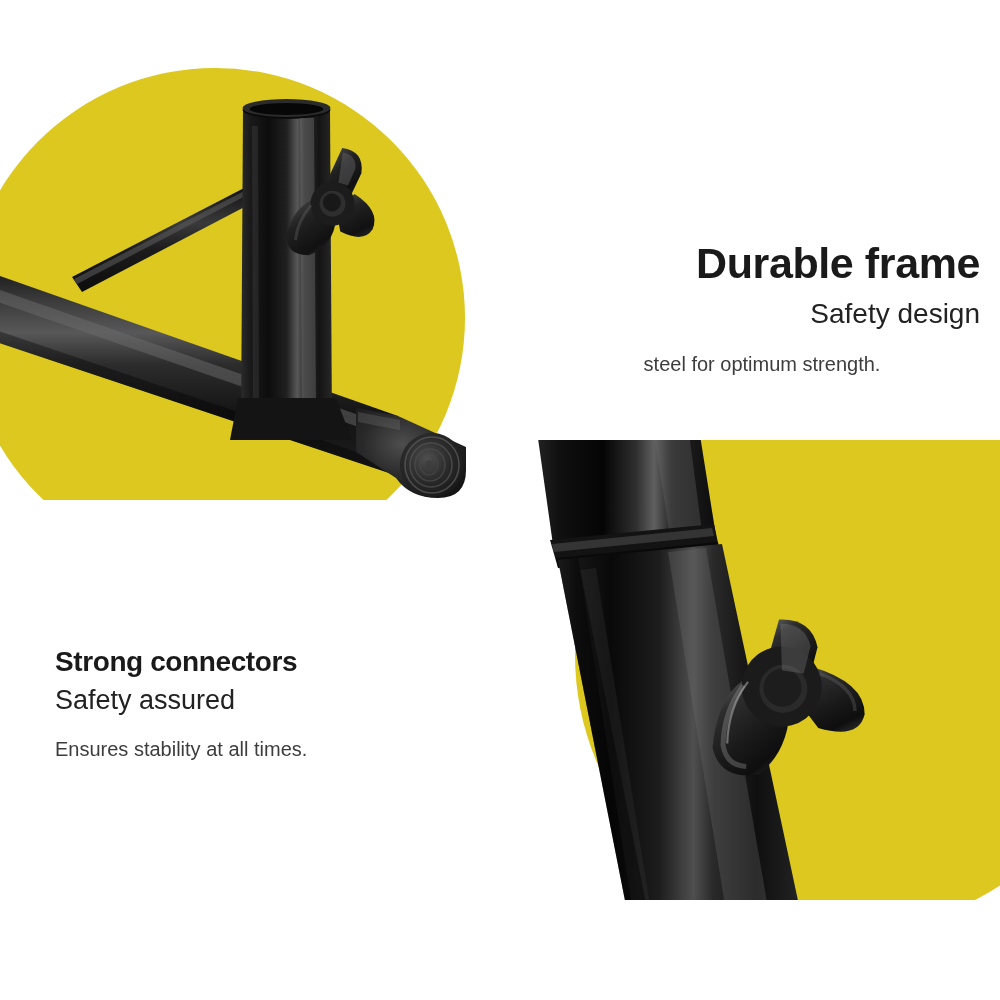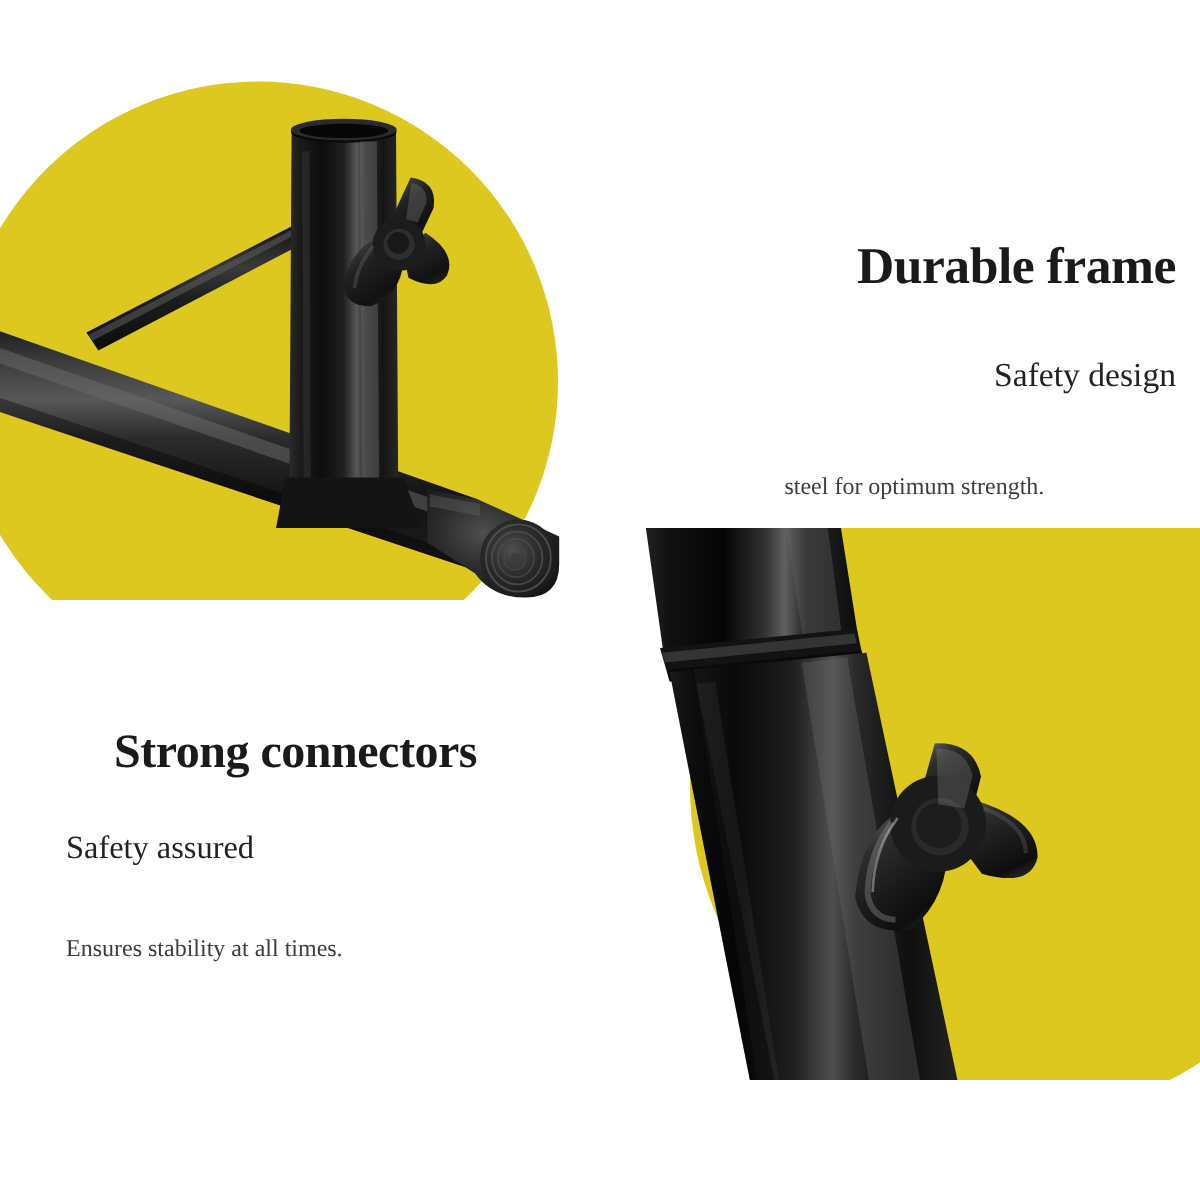--- a/index.html
+++ b/index.html
@@ -54,22 +54,21 @@
     left: 500px;
     top: 440px;
     width: 500px;
     height: 460px;
   }
 
   
   .text-panel {
     display: flex;
     flex-direction: column;
-    justify-content: space-between;
-    font-family: Liberation Serif, serif;
+    justify-content: center;
   }
 
   #panel-frame-text {
     left: 520px;
     top: 200px;
     width: 460px;
     height: 220px;
     text-align: right;
     align-items: flex-end;
   }
@@ -85,21 +84,21 @@
 
   .heading {
     font-weight: bold;
     color: #1a1a1a;
     letter-spacing: -0.4px;
     line-height: 1.05;
     margin: 0;
     white-space: nowrap;
   }
   #panel-frame-text .heading { font-size: 43px; }
-  #panel-connector-text .heading { font-size: 40px; margin-left: 40px; }
+  #panel-connector-text .heading { font-size: 28px; }
 
   .subheading {
     font-weight: normal;
     color: #222222;
     line-height: 1.15;
     margin: 0;
     white-space: nowrap;
   }
   #panel-frame-text .subheading {
     font-size: 28px;

